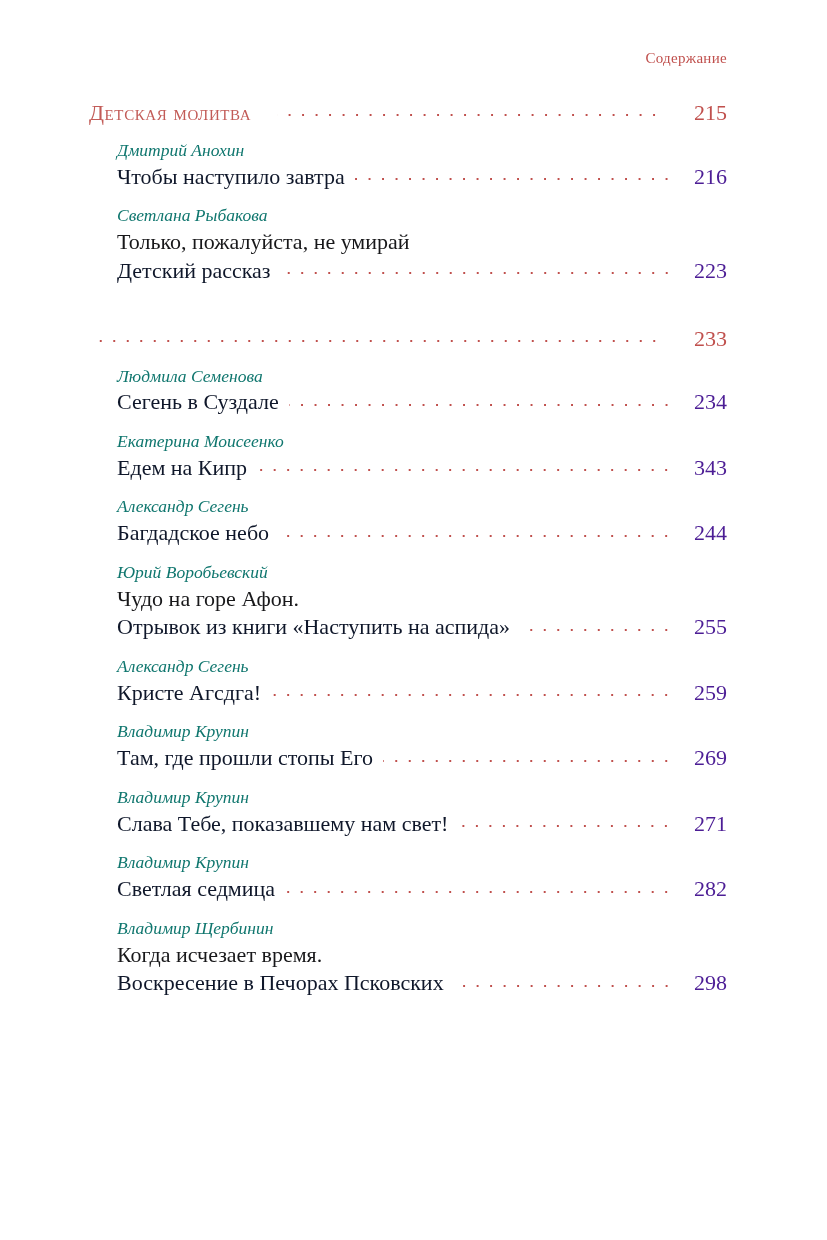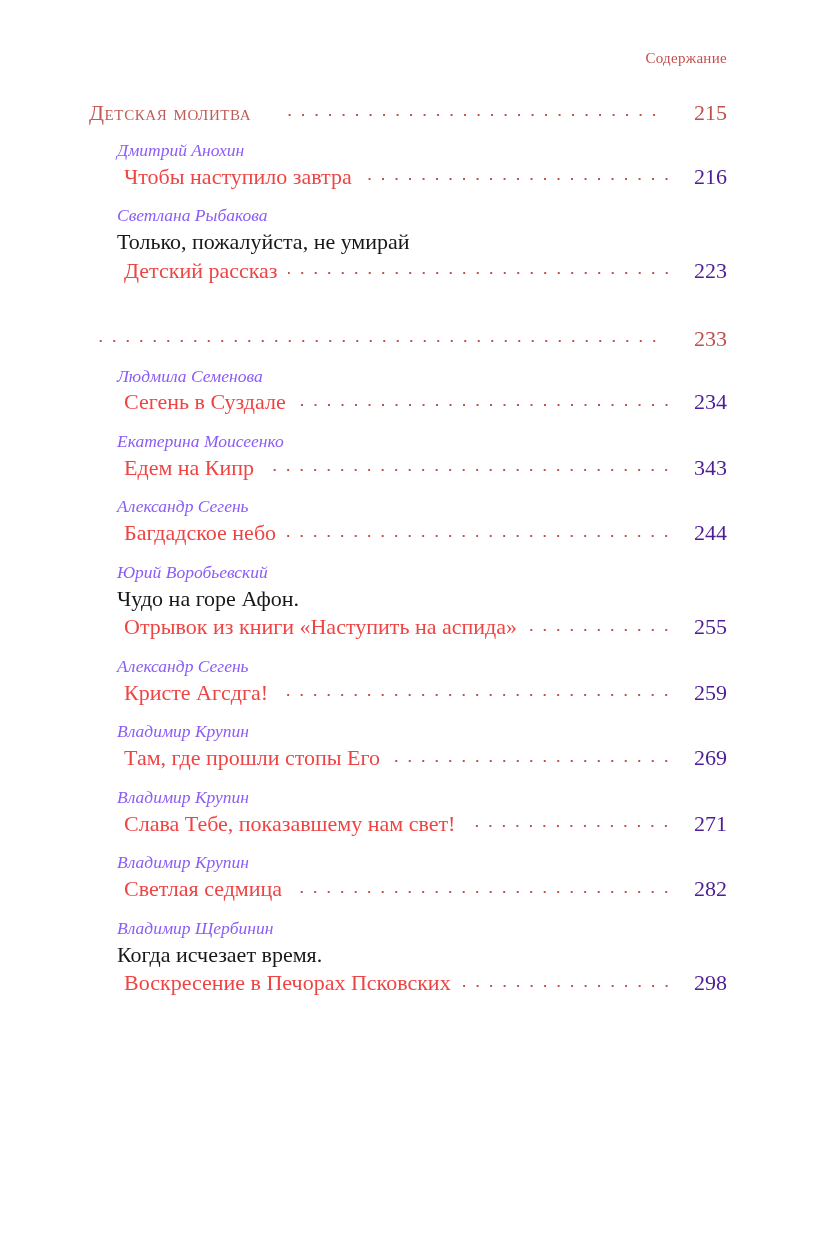--- a/index.html
+++ b/index.html
@@ -113,33 +113,32 @@
     margin-left: 28px;
     margin-top: 14px;
   }
   .entry:first-of-type {
     margin-top: 12px;
   }
 
   .author {
     font-style: italic;
     font-size: 17.5px;
-    color: #8b5cf6;
+    color: #0f766e;
     line-height: 1.25;
     margin-bottom: 1px;
     white-space: nowrap;
   }
 
   .title-line {
-    color: #ef4444;
+    color: #0f172a;
     font-size: 22px;
     line-height: 1.3;
     white-space: nowrap;
     padding-right: 10px;
-    margin-left: 7px;
   }
 
   .title-plain {
     color: #18181a;
     font-size: 22px;
     line-height: 1.3;
     white-space: nowrap;
   }
 
   .entry-pagenum {

